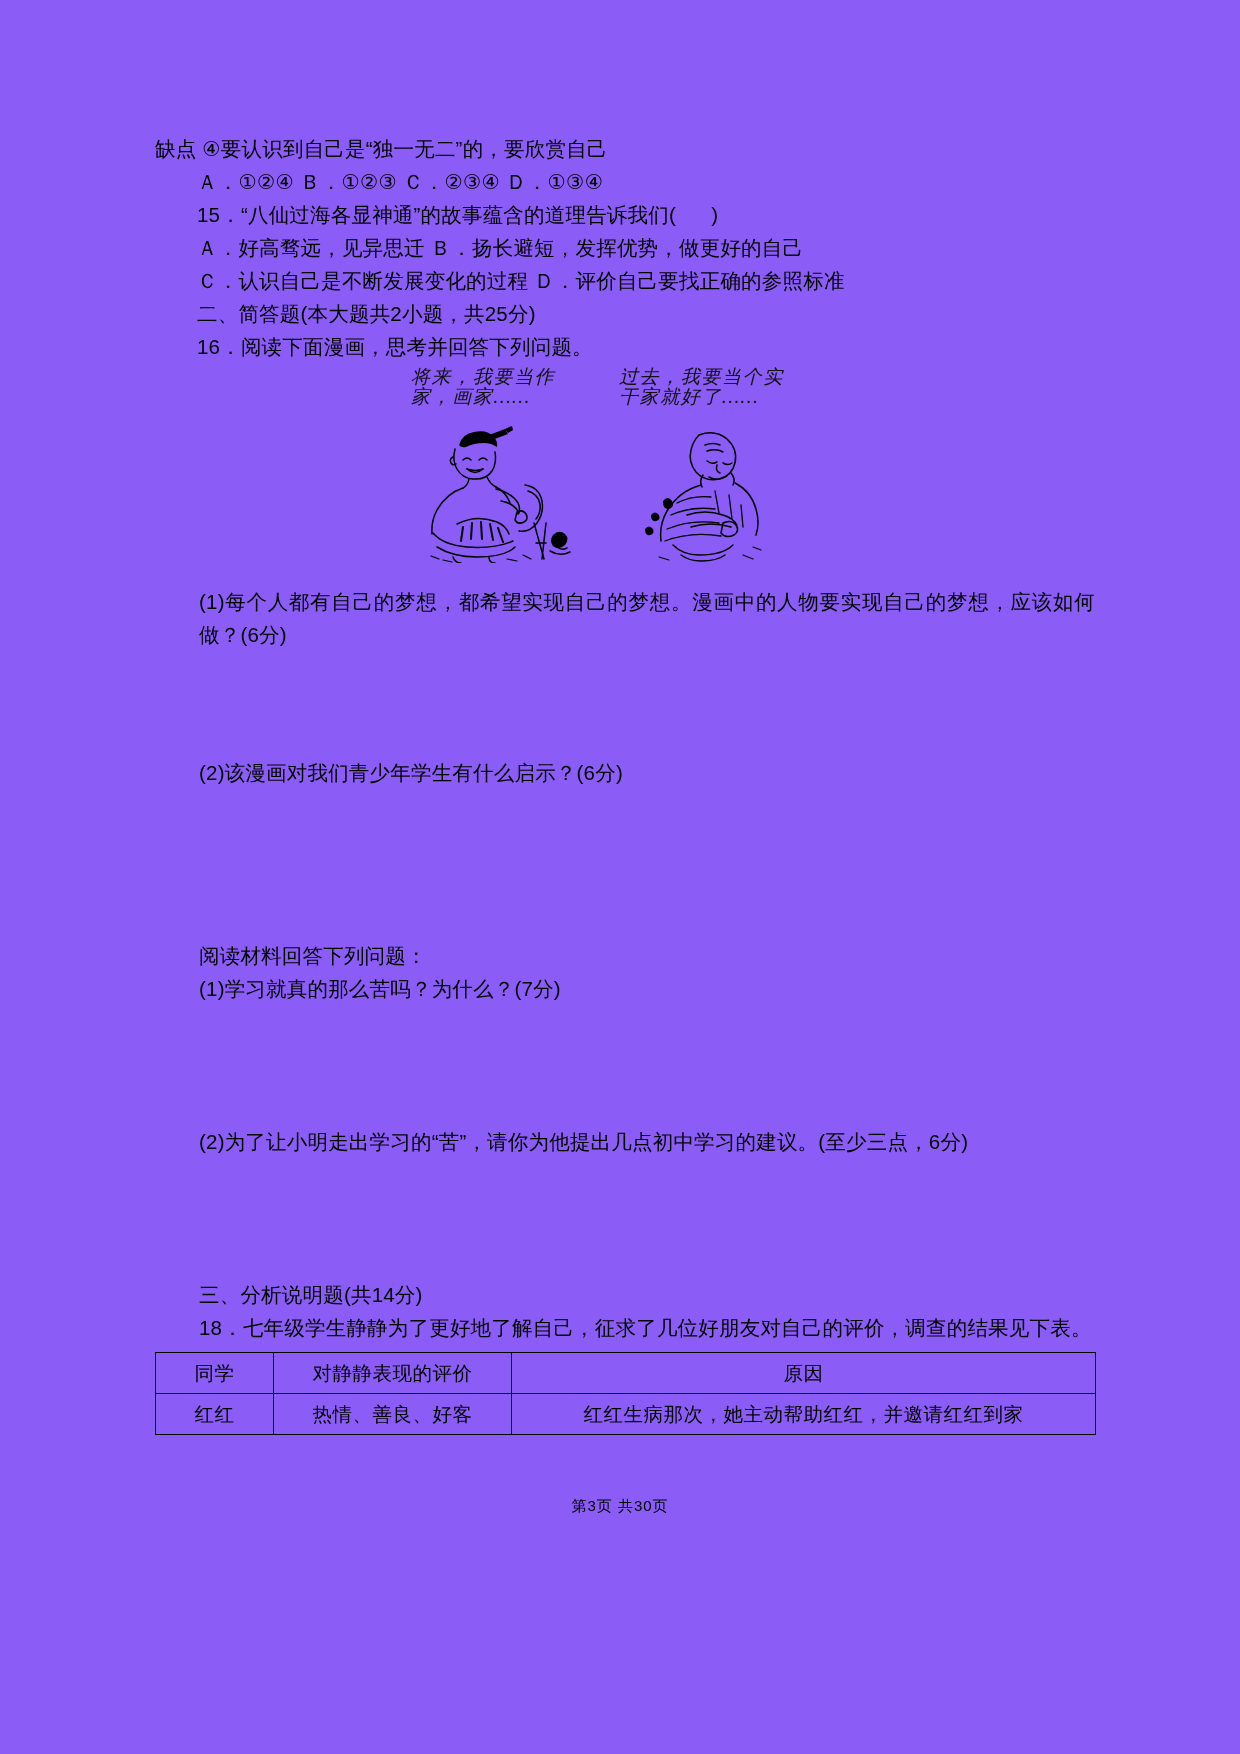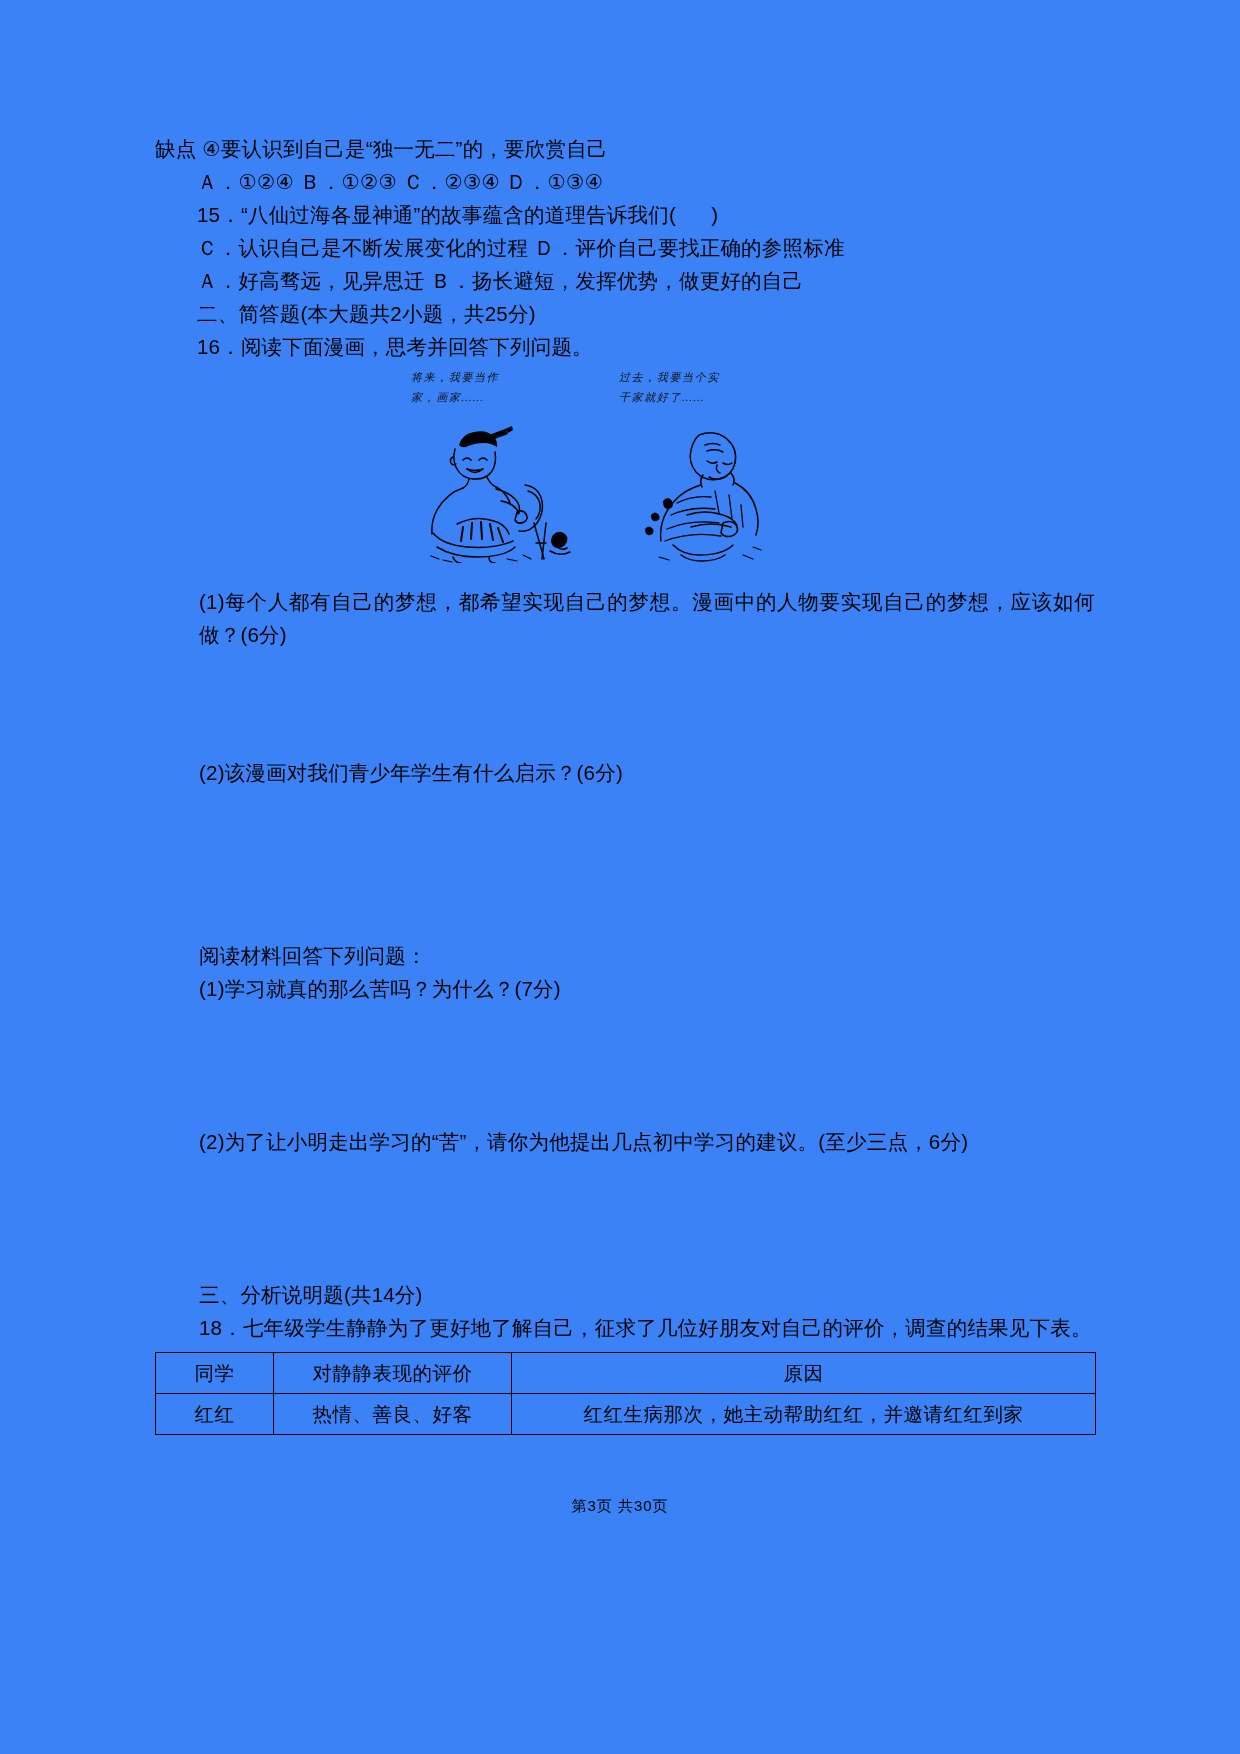--- a/index.html
+++ b/index.html
@@ -5,21 +5,21 @@
   html, body {
     margin: 0;
     padding: 0;
     background: #ffffff;
   }
   .page {
     position: relative;
     width: 1240px;
     height: 1754px;
     margin: 0 auto;
-    background: #3b82f6;
+    background: #8b5cf6;
     font-family: "Liberation Serif", "DejaVu Serif", serif;
     color: #000000;
     overflow: hidden;
   }
   .body-col {
     position: absolute;
     left: 155px;
     top: 132px;
     width: 940px;
   }
@@ -49,21 +49,21 @@
   .panel {
     position: absolute;
     top: 0;
     width: 190px;
     height: 196px;
   }
   .panel.left  { left: 242px; }
   .panel.right { left: 448px; }
   .balloon {
     font-family: "Liberation Serif", "DejaVu Serif", serif;
-    font-size: 11px;
+    font-size: 19px;
     line-height: 20px;
     letter-spacing: 1.6px;
     font-style: italic;
     color: #111;
     white-space: pre-line;
     padding-left: 14px;
   }
   .panel.right .balloon { padding-left: 16px; }
   .art { position: absolute; left: 0; top: 52px; width: 190px; height: 144px; }
   .blank-105 { height: 105px; }
@@ -110,23 +110,23 @@
 <div class="page">
 
   <div class="body-col">
 
     <div class="ln">缺点 ④要认识到自己是“独一无二”的，要欣赏自己</div>
 
     <div class="ln indent1">Ａ．①②④ Ｂ．①②③ Ｃ．②③④ Ｄ．①③④</div>
 
     <div class="ln indent1">15．“八仙过海各显神通”的故事蕴含的道理告诉我们(      )</div>
 
+    <div class="ln indent1">Ａ．好高骛远，见异思迁 Ｂ．扬长避短，发挥优势，做更好的自己</div>
+
     <div class="ln indent1">Ｃ．认识自己是不断发展变化的过程 Ｄ．评价自己要找正确的参照标准</div>
-
-    <div class="ln indent1">Ａ．好高骛远，见异思迁 Ｂ．扬长避短，发挥优势，做更好的自己</div>
 
     <div class="ln indent1">二、简答题(本大题共2小题，共25分)</div>
 
     <div class="ln indent1">16．阅读下面漫画，思考并回答下列问题。</div>
 
     <div class="cartoons">
 
       <div class="panel left">
         <div class="balloon">将来，我要当作
 家，画家……</div>

